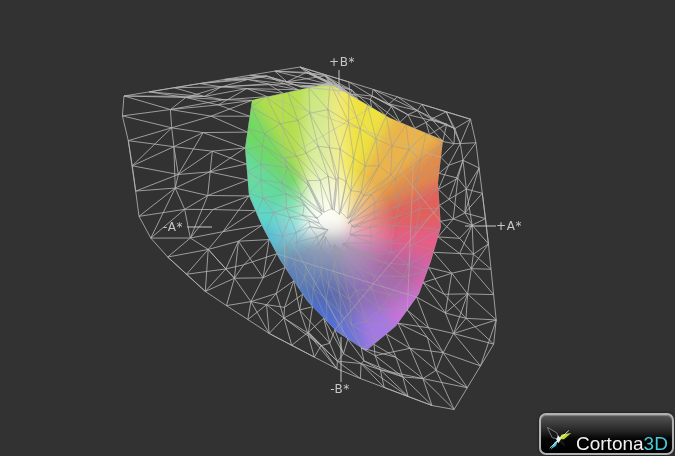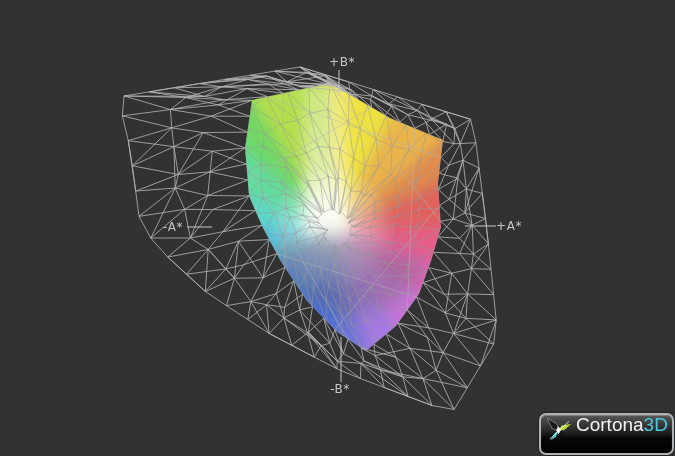--- a/index.html
+++ b/index.html
@@ -5,21 +5,21 @@
   html,body{margin:0;padding:0;background:#222;}
   .stage{position:relative;width:675px;height:456px;background:var(--stage-bg,#323232);overflow:hidden;
          font-family:"DejaVu Sans",sans-serif;}
   #scene{position:absolute;left:0;top:0;}
   .axis-label{position:absolute;transform:translate(-50%,-50%);color:var(--label-color,#c6c6c6);
               font-size:12px;letter-spacing:0.5px;white-space:nowrap;z-index:5;}
   .logo-badge{position:absolute;right:1px;bottom:1px;width:135px;height:42px;box-sizing:border-box;
               border:2px solid var(--badge-border,#aeb2b5);border-radius:7px;
               background:linear-gradient(180deg,var(--badge-top,#565656) 0%,var(--badge-mid,#232323) 44%,var(--badge-bottom,#060606) 62%,#000 100%);
               box-shadow:inset 0 1px 1px rgba(255,255,255,.28), 0 0 3px rgba(0,0,0,.6);
-              display:flex;align-items:flex-start;gap:4px;padding:0 5px 0 4px;z-index:10;cursor:pointer;}
+              display:flex;align-items:flex-end;gap:4px;padding:0 5px 0 4px;z-index:10;cursor:pointer;}
   .logo-star{width:27px;height:29px;flex:0 0 auto;}
   .logo-text{font-family:"Liberation Sans",sans-serif;font-size:19px;line-height:1;white-space:nowrap;}
   .logo-text .t-main{color:var(--text-main,#f2f2f2);}
   .logo-text .t-3d{color:var(--text-3d,#49c8dc);}
 </style>
 </head>
 <body>
 
 <div class="stage">
   <svg id="scene" width="675" height="456">

